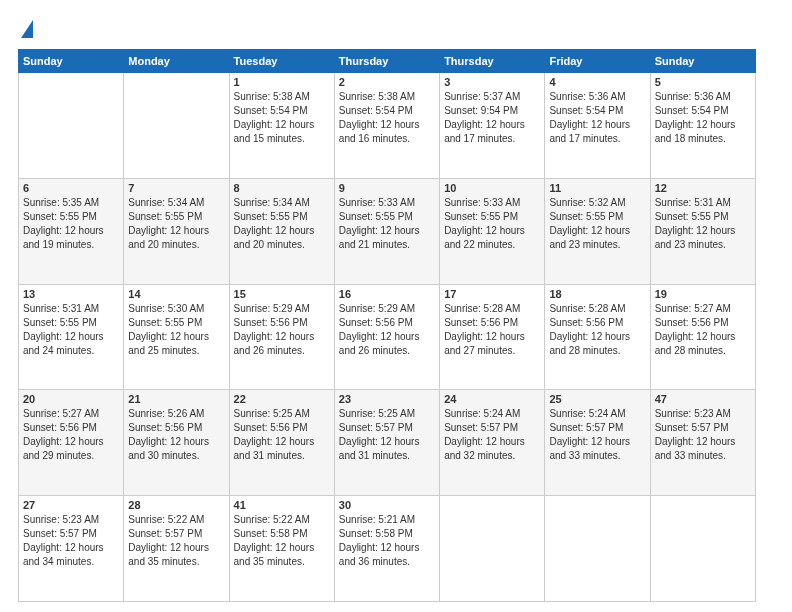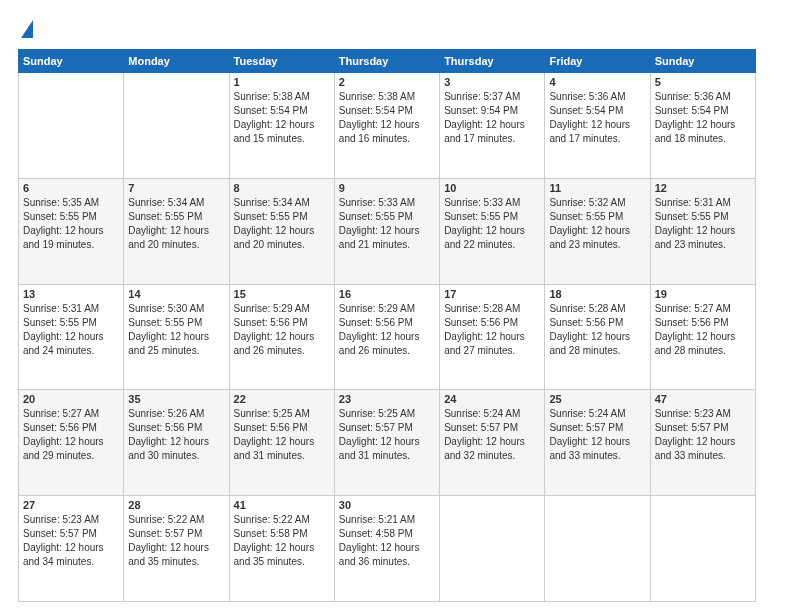--- a/index.html
+++ b/index.html
@@ -282,21 +282,21 @@
         </tr>
         <tr>
           <td>
             <span class="day-num">20</span>
             <div class="day-info">Sunrise: 5:27 AM
 Sunset: 5:56 PM
 Daylight: 12 hours
 and 29 minutes.</div>
           </td>
           <td>
-            <span class="day-num">35</span>
+            <span class="day-num">21</span>
             <div class="day-info">Sunrise: 5:26 AM
 Sunset: 5:56 PM
 Daylight: 12 hours
 and 30 minutes.</div>
           </td>
           <td>
             <span class="day-num">22</span>
             <div class="day-info">Sunrise: 5:25 AM
 Sunset: 5:56 PM
 Daylight: 12 hours
@@ -349,21 +349,21 @@
           <td>
             <span class="day-num">41</span>
             <div class="day-info">Sunrise: 5:22 AM
 Sunset: 5:58 PM
 Daylight: 12 hours
 and 35 minutes.</div>
           </td>
           <td>
             <span class="day-num">30</span>
             <div class="day-info">Sunrise: 5:21 AM
-Sunset: 4:58 PM
+Sunset: 5:58 PM
 Daylight: 12 hours
 and 36 minutes.</div>
           </td>
           <td class="empty-cell"></td>
           <td class="empty-cell"></td>
           <td class="empty-cell"></td>
         </tr>
       </tbody>
   </table>
 </div>

